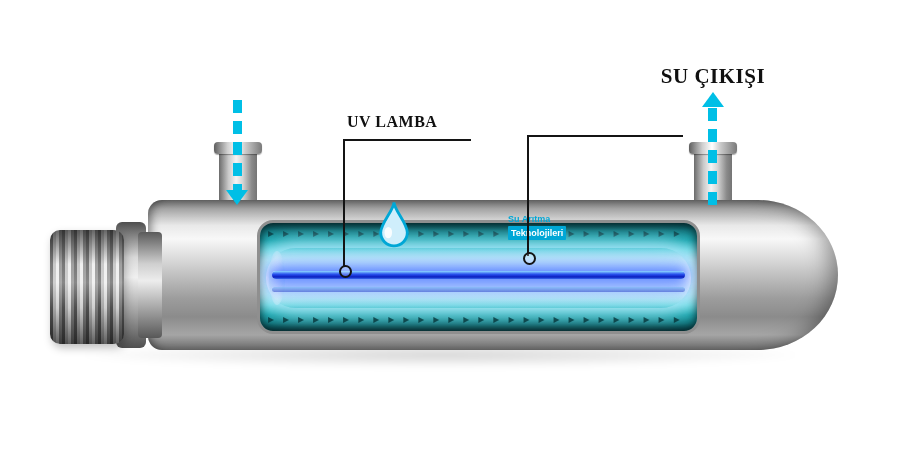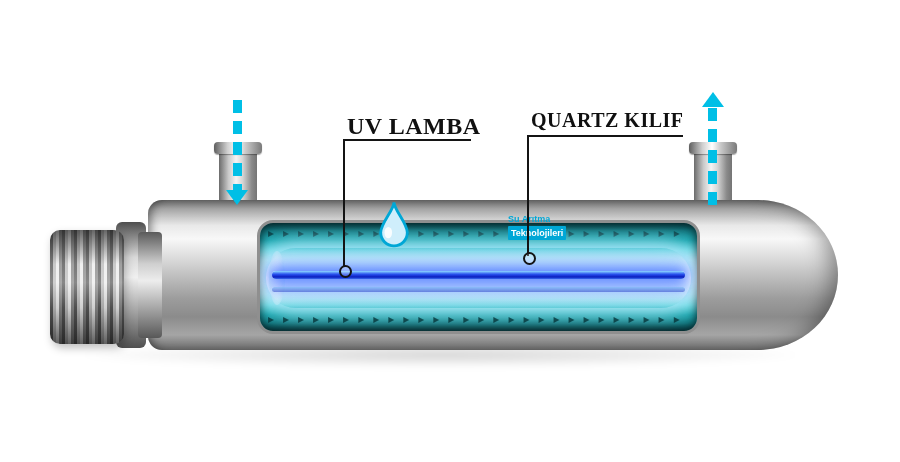--- a/index.html
+++ b/index.html
@@ -91,21 +91,21 @@
   }
   .flow-line-in{left:233px;top:100px;height:92px;}
   .flow-line-out{left:708px;top:108px;height:100px;}
   .arrowhead{position:absolute;width:0;height:0;z-index:6;}
   .arrow-down{left:226px;top:190px;border-left:11px solid transparent;border-right:11px solid transparent;border-top:15px solid #00bfe6;}
   .arrow-up{left:702px;top:92px;border-left:11px solid transparent;border-right:11px solid transparent;border-bottom:15px solid #00bfe6;}
   
   .label{position:absolute;z-index:7;font-weight:700;color:#101010;letter-spacing:.5px;}
   .label-inlet{left:150px;top:68px;width:176px;text-align:center;font-size:21px;}
   .label-outlet{left:625px;top:64px;width:176px;text-align:center;font-size:21px;}
-  .label-uv{left:347px;top:113px;font-size:24px;}
+  .label-uv{left:347px;top:113px;font-size:16px;}
   .label-quartz{left:531px;top:109px;font-size:20px;}
   .lead-h{position:absolute;height:2px;background:#141414;z-index:7;}
   .lead-h-uv{left:343px;top:139px;width:128px;}
   .lead-h-quartz{left:527px;top:135px;width:156px;}
   .lead-v{position:absolute;width:2px;background:#141414;z-index:7;}
   .lead-v-uv{left:343px;top:139px;height:128px;}
   .lead-v-quartz{left:527px;top:135px;height:121px;}
   .callout-dot{
     position:absolute;width:9px;height:9px;border:2px solid #141414;border-radius:50%;
     background:rgba(255,255,255,.25);z-index:7;
@@ -147,22 +147,22 @@
     <div class="lamp-core"></div>
     <div class="lamp-secondary"></div>
     <div class="flow-row bottom">▸▸▸▸▸▸▸▸▸▸▸▸▸▸▸▸▸▸▸▸▸▸▸▸▸▸▸▸</div>
   </div>
 
   <div class="flow-line flow-line-in"></div>
   <div class="arrowhead arrow-down"></div>
   <div class="flow-line flow-line-out"></div>
   <div class="arrowhead arrow-up"></div>
 
+  <div class="label label-outlet">SU ÇIKIŞI</div>
   <div class="label label-uv">UV LAMBA</div>
-  <div class="label label-quartz">QUARTZ KILIF</div>
 
   <div class="lead-h lead-h-uv"></div>
   <div class="lead-v lead-v-uv"></div>
   <div class="callout-dot dot-uv"></div>
   <div class="lead-h lead-h-quartz"></div>
   <div class="lead-v lead-v-quartz"></div>
   <div class="callout-dot dot-quartz"></div>
 
   <div class="logo">
     <svg class="logo-drop" width="38" height="50" viewBox="0 0 40 52">

